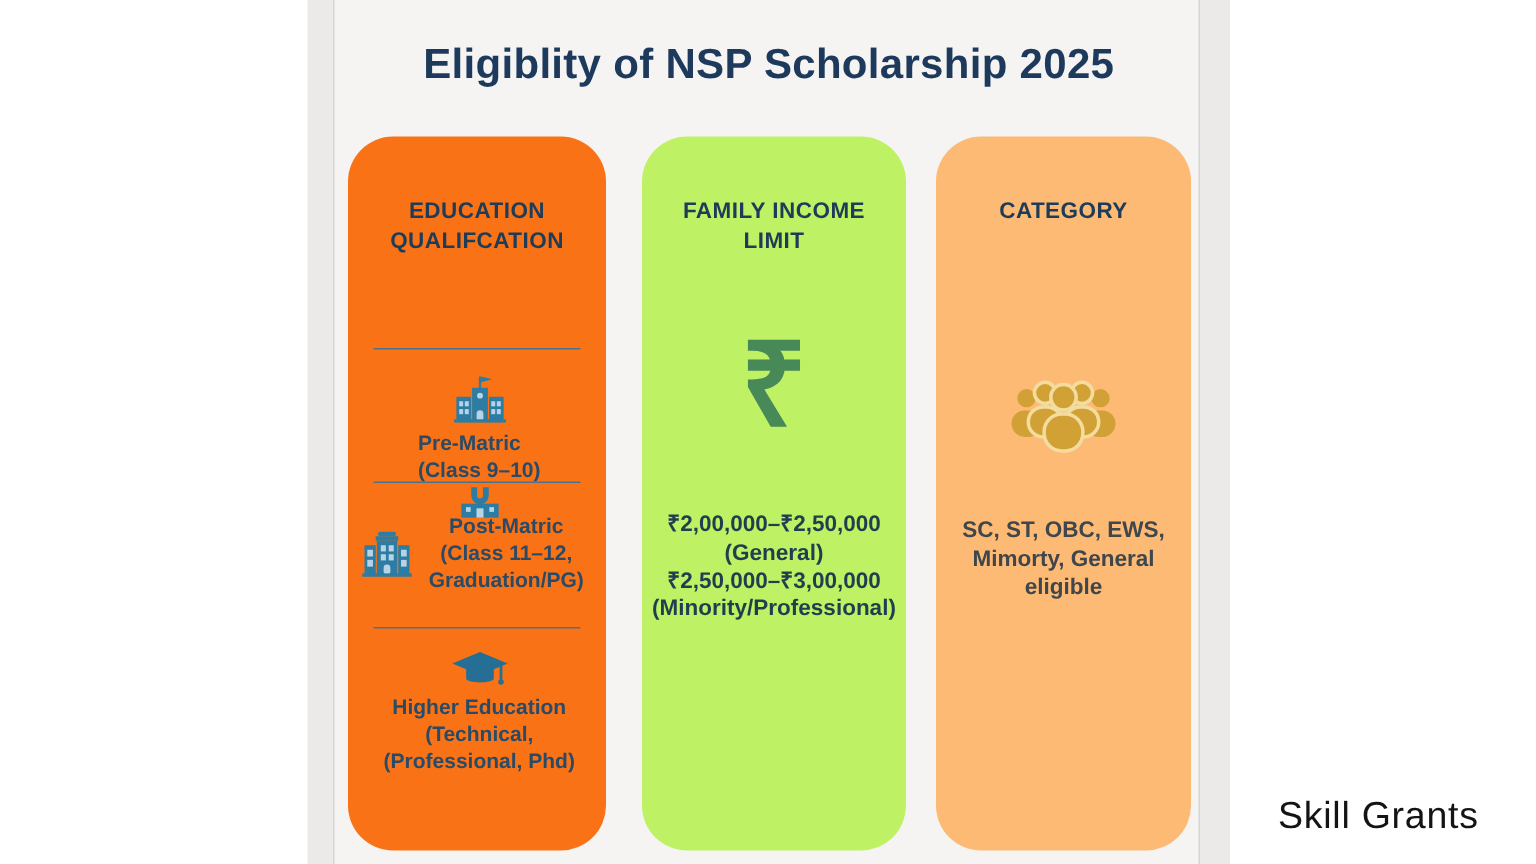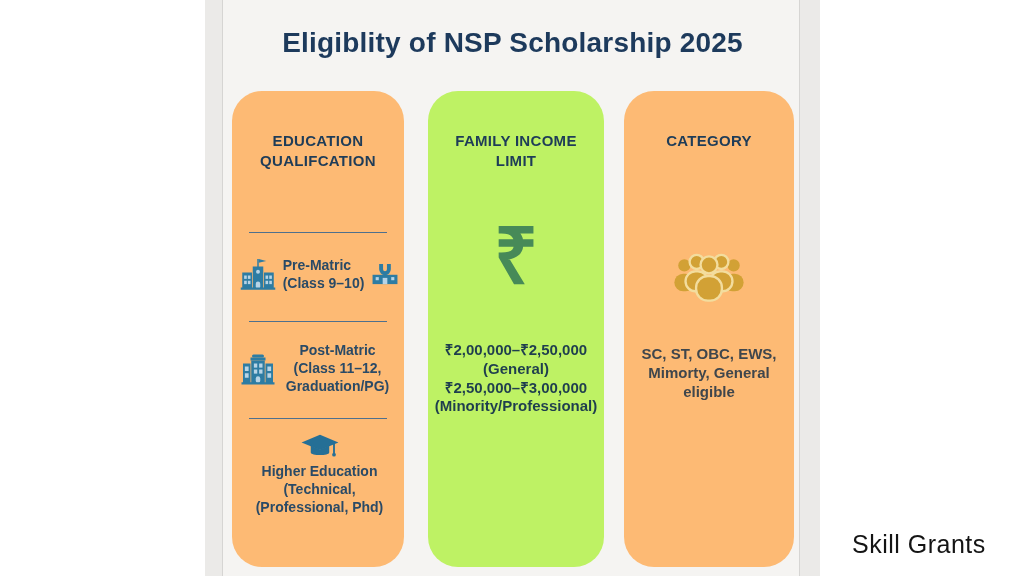--- a/index.html
+++ b/index.html
@@ -26,21 +26,21 @@
     position:absolute; left:205px; top:27px; width:615px;
     text-align:center;
     font-size:28px; font-weight:700; color:#1d3a5c;
     letter-spacing:0.2px;
   }
 
   .card {
     position:absolute; top:91px; height:476px;
     border-radius:30px;
   }
-  .card-edu    { left:232px; width:172px; background:#fdba74; }
+  .card-edu    { left:232px; width:172px; background:#f97316; }
   .card-income { left:428px; width:176px; background:#bef264; }
   .card-cat    { left:624px; width:170px; background:#fdba74; }
 
   .card-header {
     position:absolute; top:40px; left:10px; right:10px;
     text-align:center;
     font-size:15px; font-weight:700; color:#1e3c58;
     line-height:1.35; letter-spacing:0.3px;
   }
 
@@ -50,21 +50,21 @@
   }
   .div1 { top:141px; }
   .div2 { top:230px; }
   .div3 { top:327px; }
 
   .edu-row {
     position:absolute; left:8px; right:5px;
     display:flex; align-items:center;
   }
   .edu-row .lines { font-size:14px; font-weight:700; color:#2a4a66; line-height:1.3; }
-  .row1 { top:155px; height:56px; justify-content:space-between; }
+  .row1 { top:155px; height:56px; justify-content:space-between;flex-direction:column; }
   .row1 .lines { text-align:left; }
   .row2 { top:244px; height:66px; }
   .row2 .lines { text-align:center; flex:1; }
   .row3 { top:341px; height:66px;flex-direction:column; }
   .row3 .lines { text-align:center; flex:1; }
 
   .icon { flex:0 0 auto; display:block; }
 
   .rupee {
     position:absolute; top:126px; left:0; right:0;

